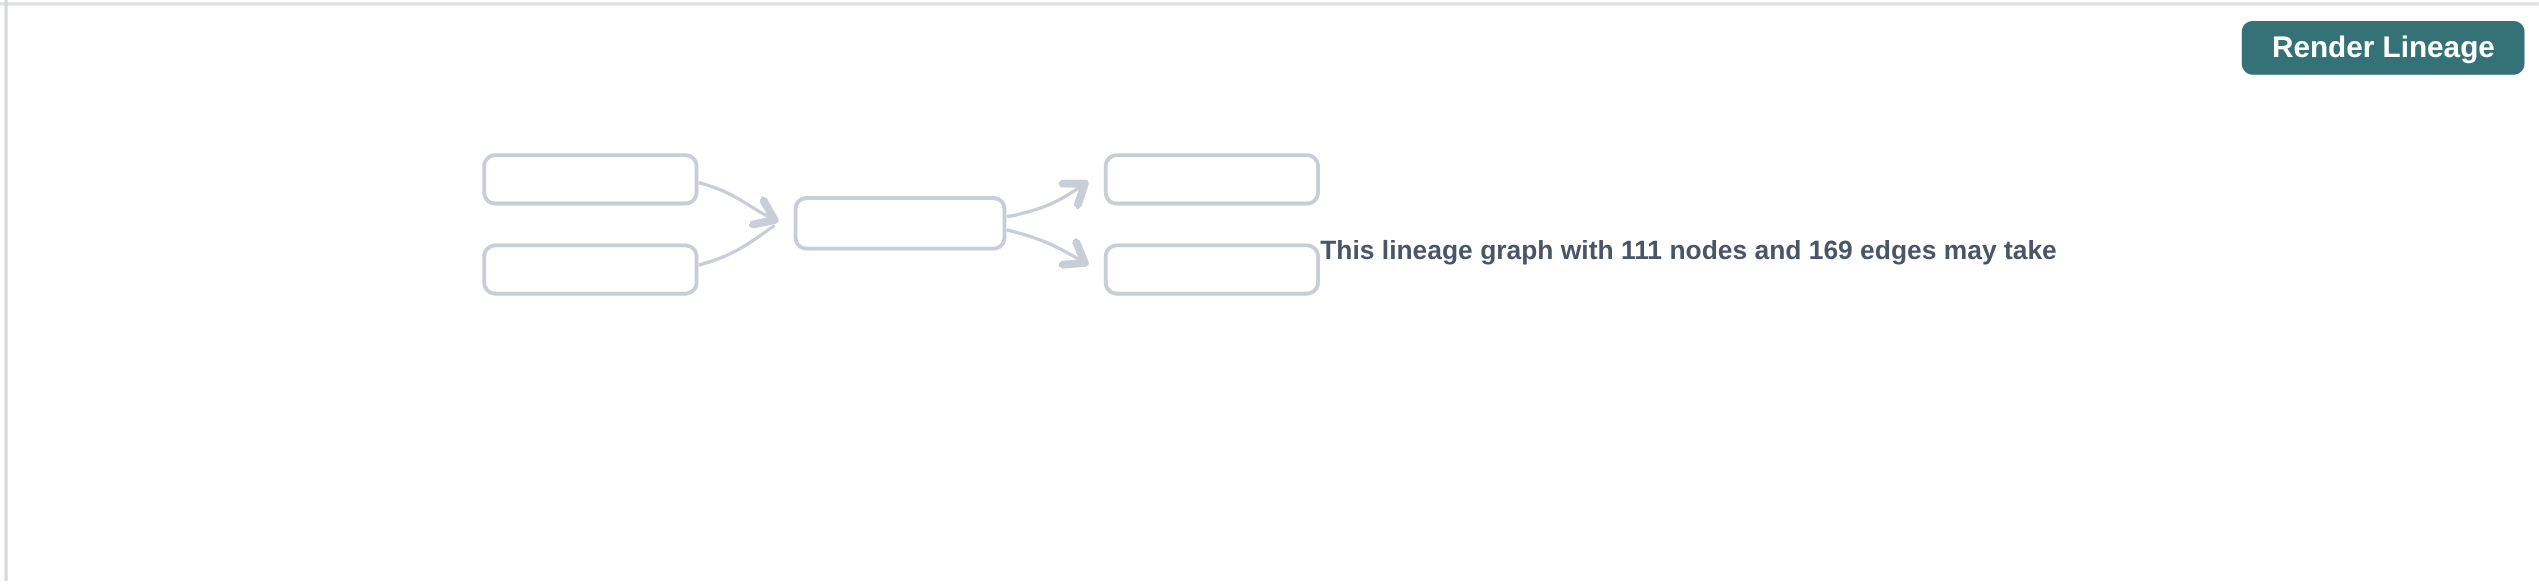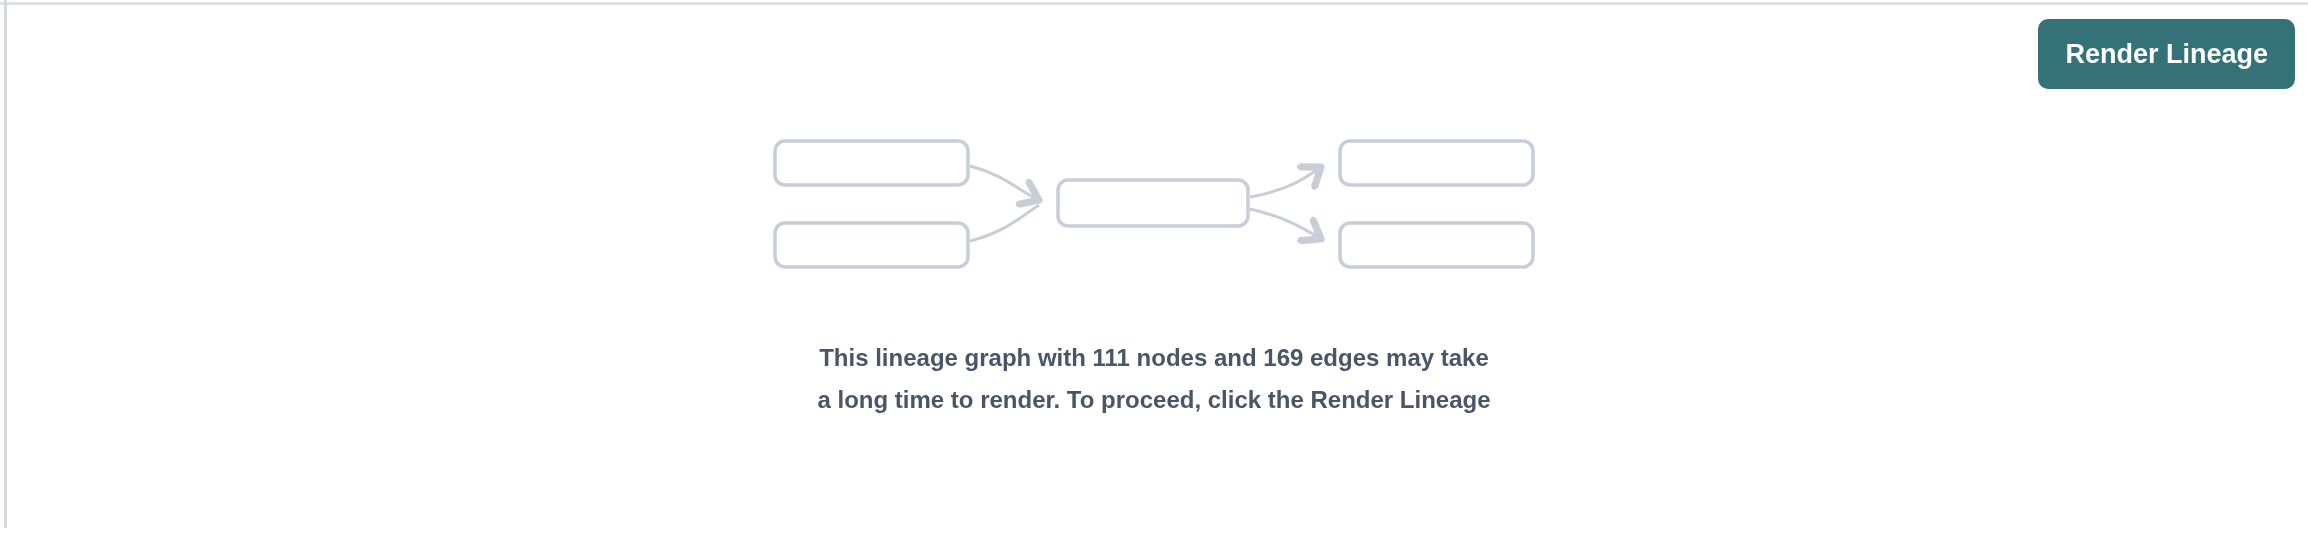--- a/index.html
+++ b/index.html
@@ -32,40 +32,40 @@
     top: 0;
     left: 4px;
     width: 3px;
     height: 528px;
     background: #d8d9dc;
   }
   .render-btn {
     position: absolute;
     top: 19px;
     right: 13px;
-    height: 70px;
+    height: 49px;
     padding: 0 27px;
     background: #357277;
     color: #ffffff;
     font-family: "Liberation Sans", sans-serif;
     font-size: 27px;
     font-weight: 700;
     border: none;
     border-radius: 10px;
     cursor: pointer;
     white-space: nowrap;
   }
   .empty-state {
     position: absolute;
     top: 139px;
     left: 50%;
     transform: translateX(-50%);
     display: flex;
-    flex-direction: column;
-    align-items: center;
+    flex-direction: row;
+    align-items: flex-start;
   }
   .illustration {
     display: block;
     width: 762px;
     height: 130px;
   }
   .message {
     margin-top: 68px;
     text-align: center;
     color: #4a5568;
@@ -107,17 +107,16 @@
         <rect x="2" y="2" width="193" height="44" rx="10" fill="#ffffff"></rect>
         <rect x="2" y="84" width="193" height="44" rx="10" fill="#ffffff"></rect>
         <rect x="285" y="41" width="190" height="46" rx="10" fill="#ffffff"></rect>
         <rect x="567" y="2" width="193" height="44" rx="10" fill="#ffffff"></rect>
         <rect x="567" y="84" width="193" height="44" rx="10" fill="#ffffff"></rect>
       </g>
     </svg>
 
     <div class="message">
       <span class="line">This lineage graph with 111 nodes and 169 edges may take</span>
-      <span class="line">a long time to render. To proceed, click the Render Lineage</span>
     </div>
 
   </div>
 </div>
 
 </body></html>

